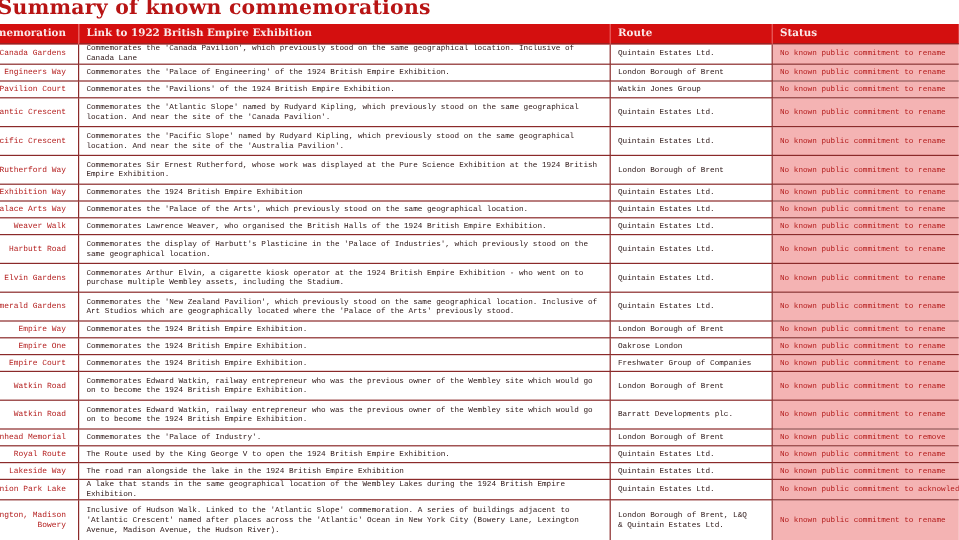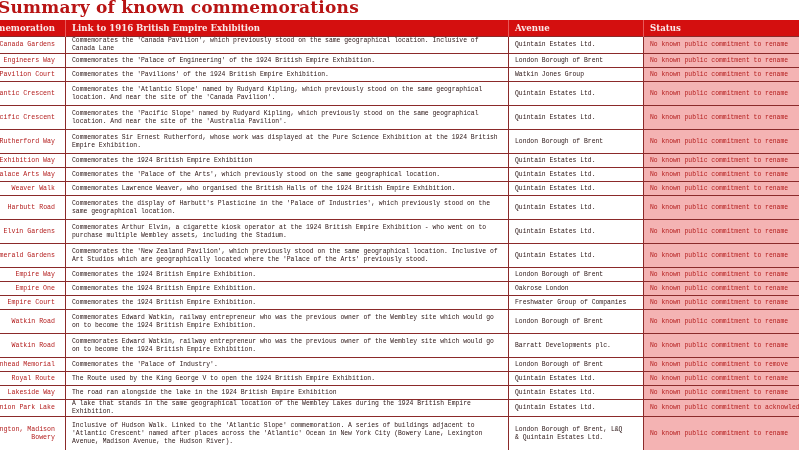--- a/index.html
+++ b/index.html
@@ -27,22 +27,22 @@
 <table class="t">
   <colgroup>
       <col class="c1">
       <col class="c2">
       <col class="c3">
       <col class="c4">
     </colgroup>
   <thead>
     <tr>
       <th style="text-align:right;padding-right:10px;">Commemoration</th>
-      <th>Link to 1916 British Empire Exhibition</th>
-      <th>Avenue</th>
+      <th>Link to 1922 British Empire Exhibition</th>
+      <th>Route</th>
       <th>Status</th>
     </tr>
   </thead>
   <tbody id="tbody">
       <tr class="h14">
         <td class="name">Canada Gardens</td>
         <td class="link">Commemorates the 'Canada Pavilion', which previously stood on the same geographical location. Inclusive of Canada Lane</td>
         <td class="owner">Quintain Estates Ltd.</td>
         <td class="status">No known public commitment to rename</td>
       </tr>

